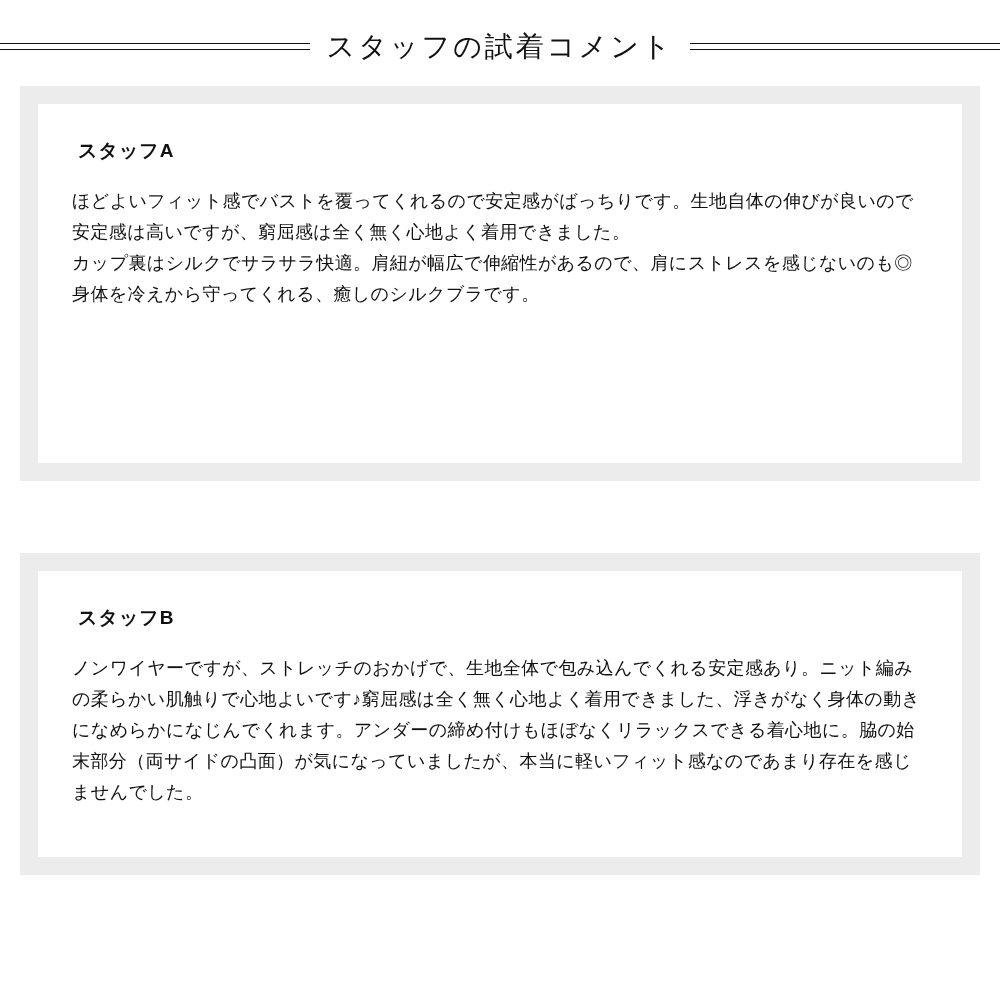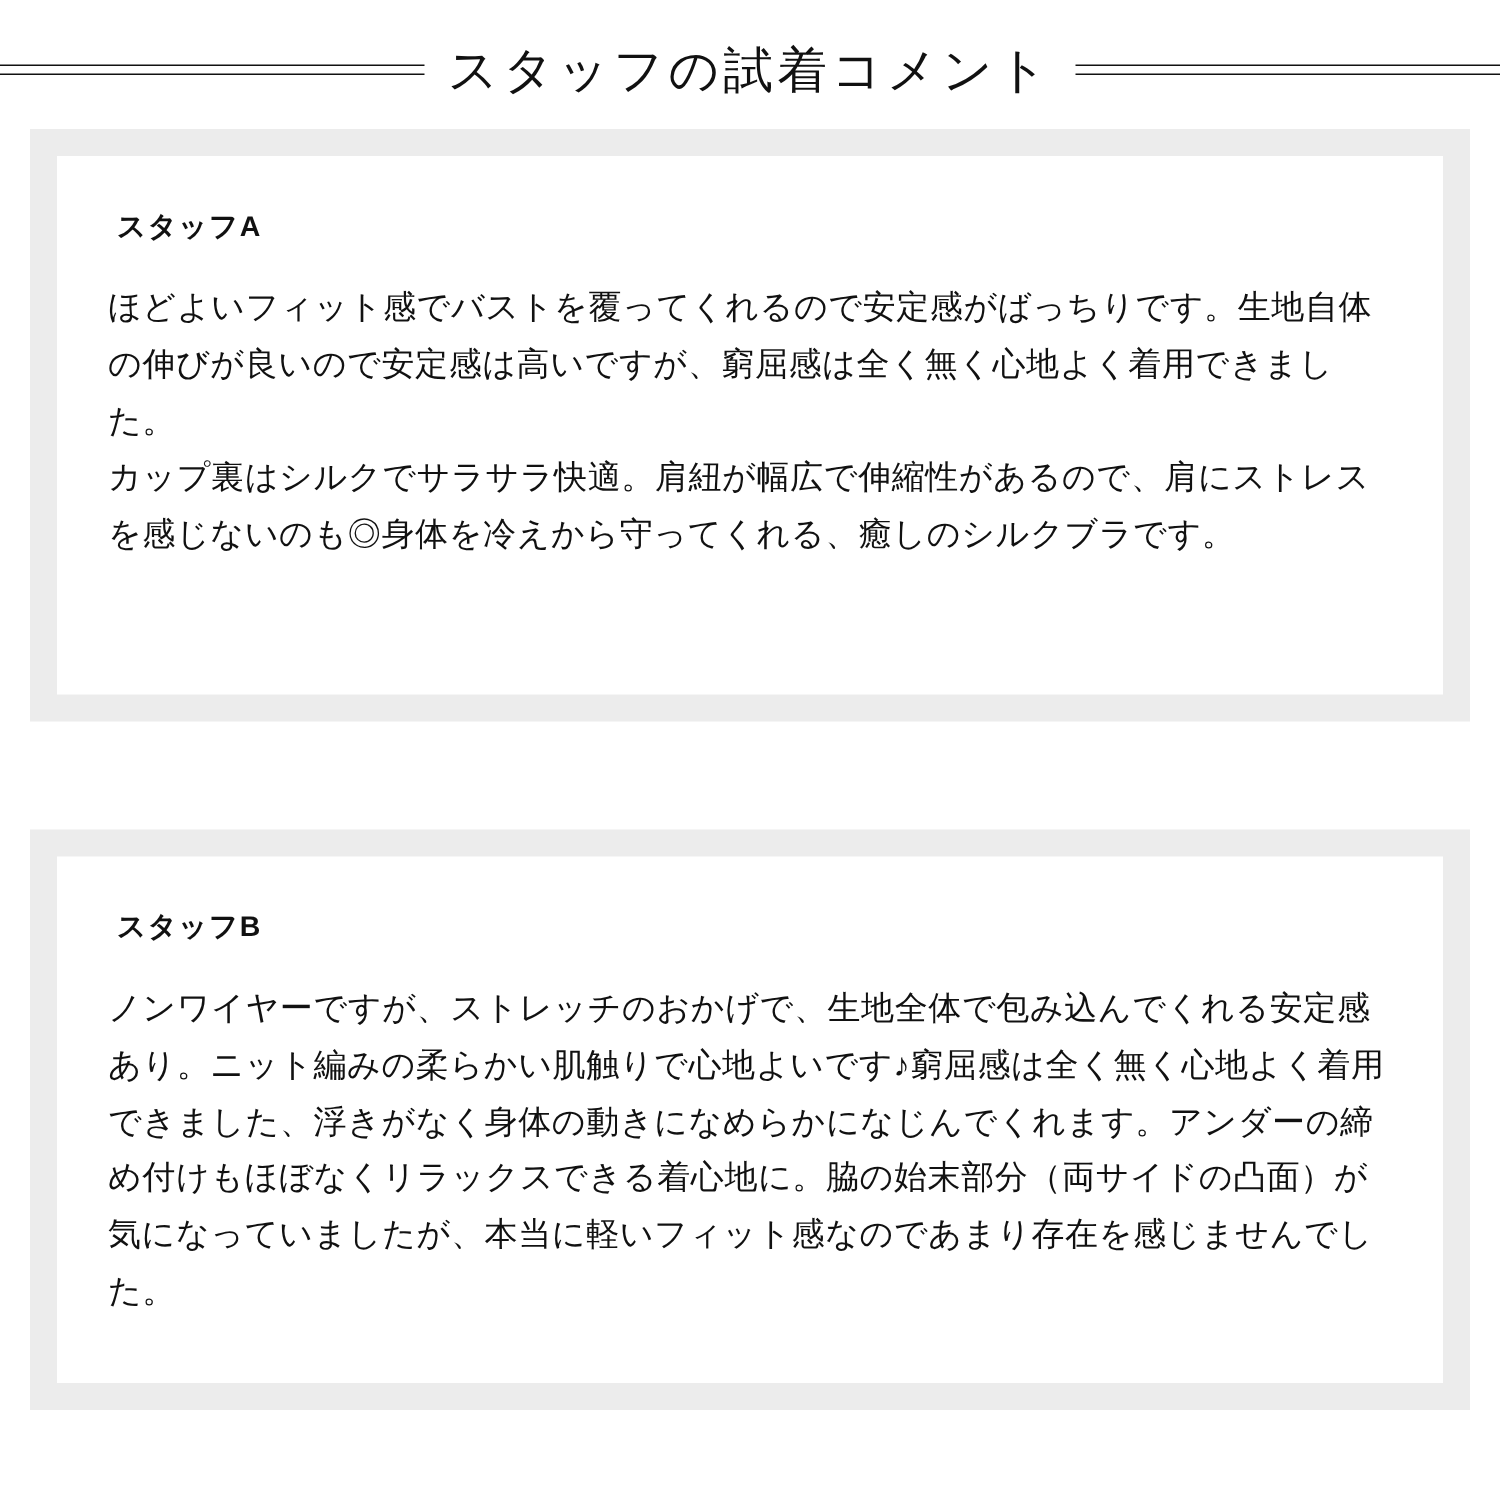--- a/index.html
+++ b/index.html
@@ -27,21 +27,21 @@
     position: relative;
     height: 78px;
     display: flex;
     align-items: center;
     justify-content: center;
     padding: 0 10px;
     box-sizing: border-box;
   }
   .header-title {
     font-family: "DejaVu Serif", "Liberation Serif", serif;
-    font-size: 33px;
+    font-size: 28px;
     letter-spacing: 3px;
     color: #111111;
     white-space: nowrap;
     padding: 0 16px;
     position: relative;
     z-index: 2;
     background: #ffffff;
   }
   .rule {
     position: absolute;
@@ -78,33 +78,33 @@
     box-sizing: border-box;
     padding: 18px;
   }
   .block-inner {
     background: #ffffff;
     box-sizing: border-box;
     padding: 28px 34px 34px 34px;
     min-height: 100%;
   }
   .block-1 { height: 395px; }
-  .block-2 { height: 387px; }
+  .block-2 { height: 322px; }
   .gap { height: 72px; }
   .gap-top { height: 8px; }
 
   .staff-name {
     font-size: 19px;
     font-weight: bold;
     letter-spacing: 1px;
     color: #111111;
     margin: 6px 0 22px 6px;
   }
   .staff-text {
-    font-size: 22px;
+    font-size: 18px;
     line-height: 1.72;
     letter-spacing: 0.4px;
     color: #111111;
     white-space: pre-wrap;
     word-break: break-all;
   }
 </style>
 </head>
 <body>
 

